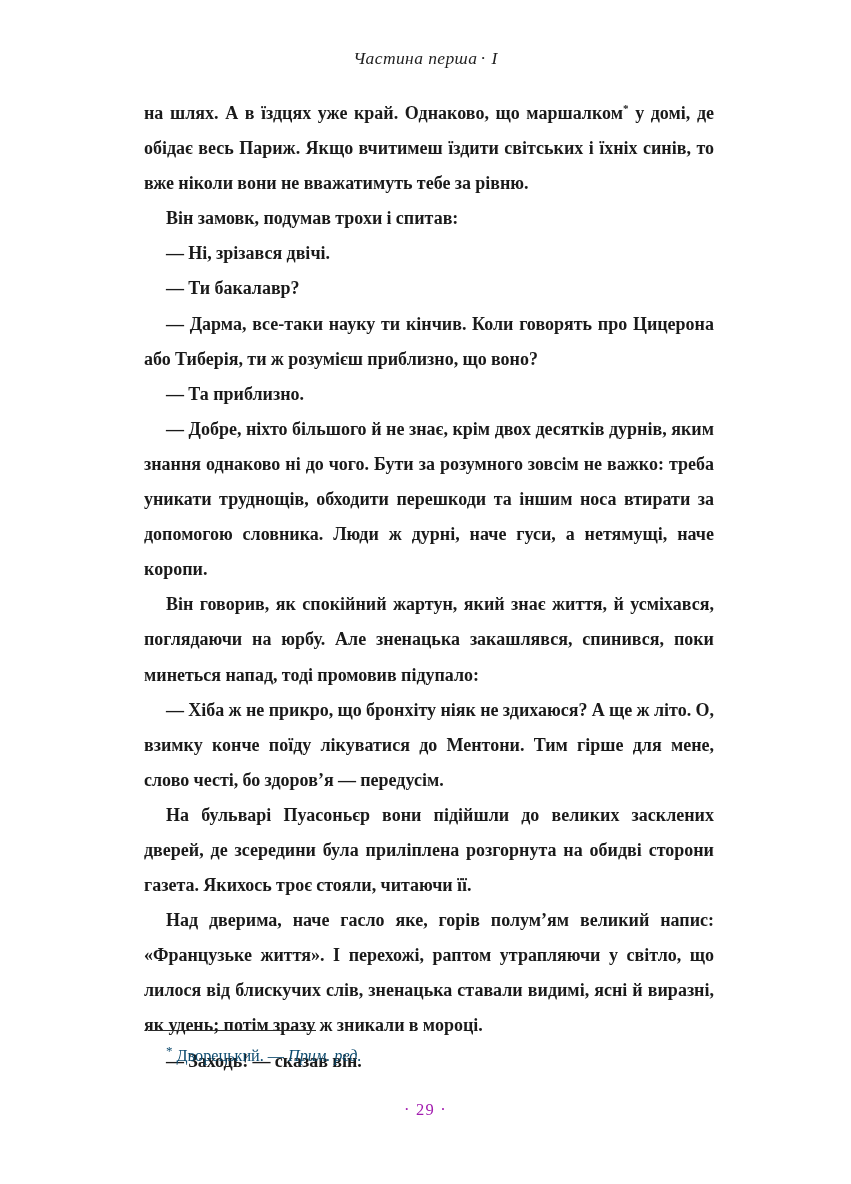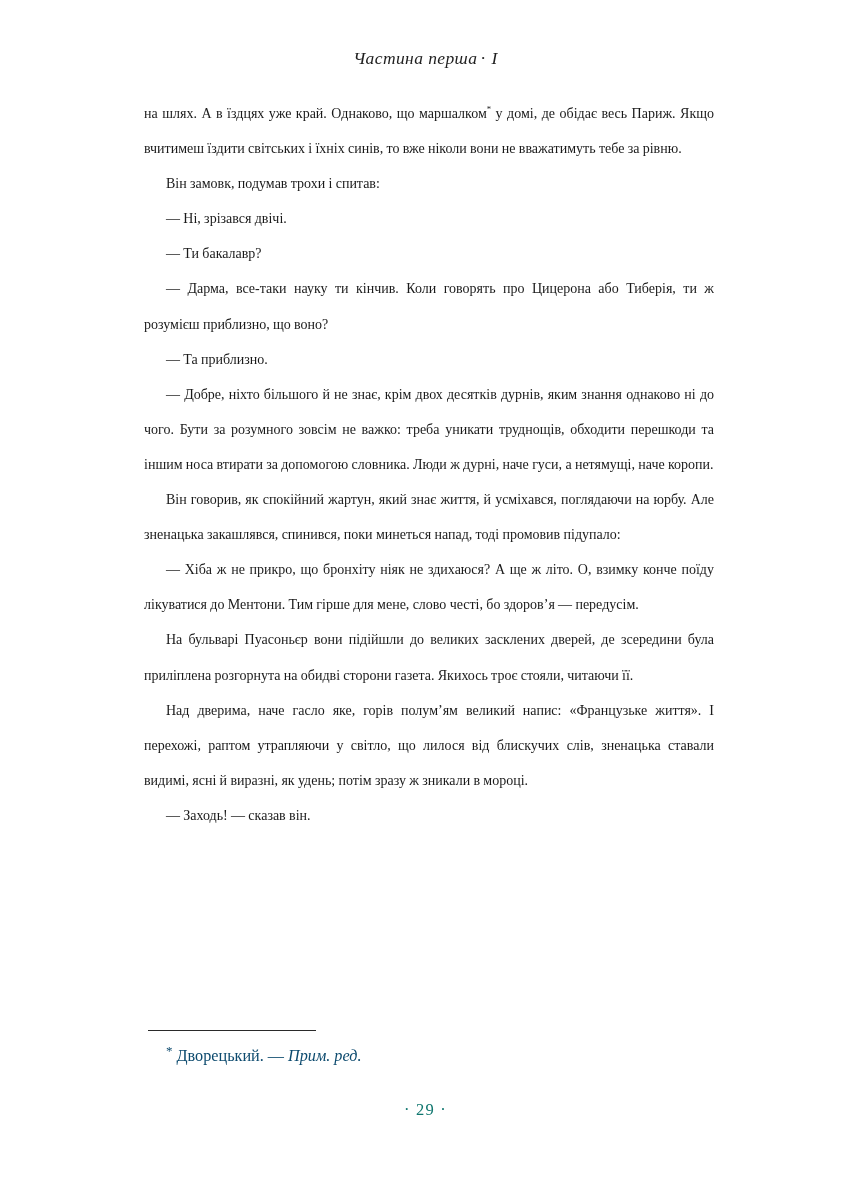--- a/index.html
+++ b/index.html
@@ -46,26 +46,27 @@
 
   
   .textblock {
     position: absolute;
     left: 144px;
     top: 96px;
     width: 570px;
   }
   p.para {
     margin: 0;
-    font-size: 14px;
+    font-size: 18px;
     line-height: 35.1px;
     text-align: justify;
     text-indent: 22px;
     hyphens: manual;
     word-spacing: -0.2px;
+    font-weight: bold;
   }
   p.para.first {
     text-indent: 0;
   }
   p.para.dialogue {
     text-indent: 22px;
   }
   p.para:last-child {
     text-align: left;
   }
@@ -101,21 +102,21 @@
 
   
   .folio {
     position: absolute;
     left: 0;
     top: 1100px;
     width: 851px;
     text-align: center;
     font-size: 16.5px;
     letter-spacing: 1.2px;
-    color: #0f766e;
+    color: #a21caf;
   }
   sup.fn-ref {
     font-size: 0.62em;
     vertical-align: super;
     line-height: 0;
   }
 </style>
 </head>
 <body>
 

